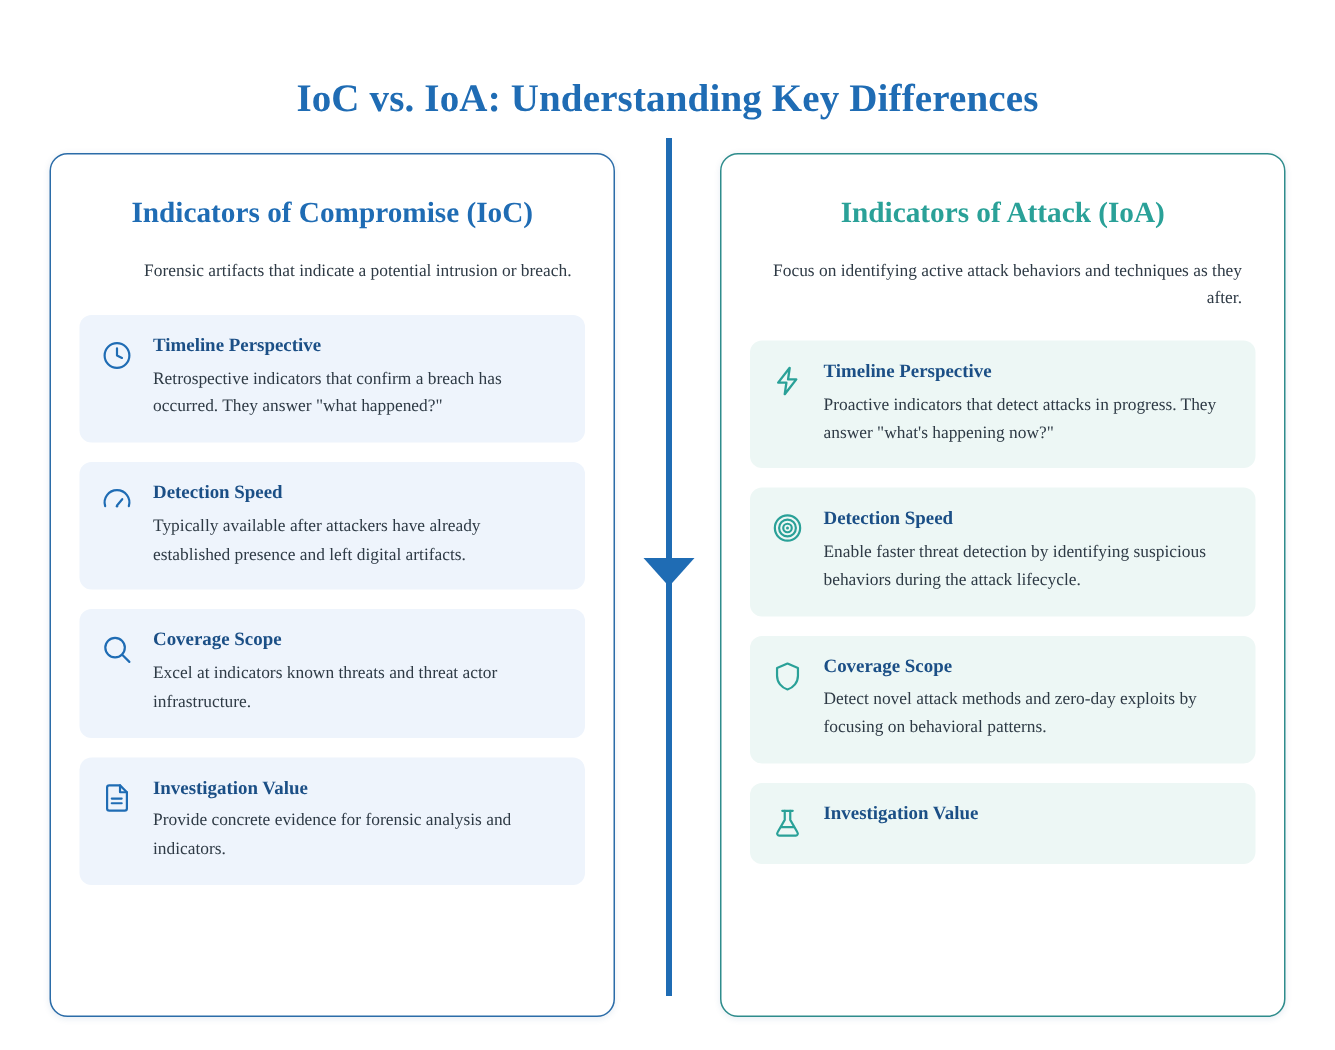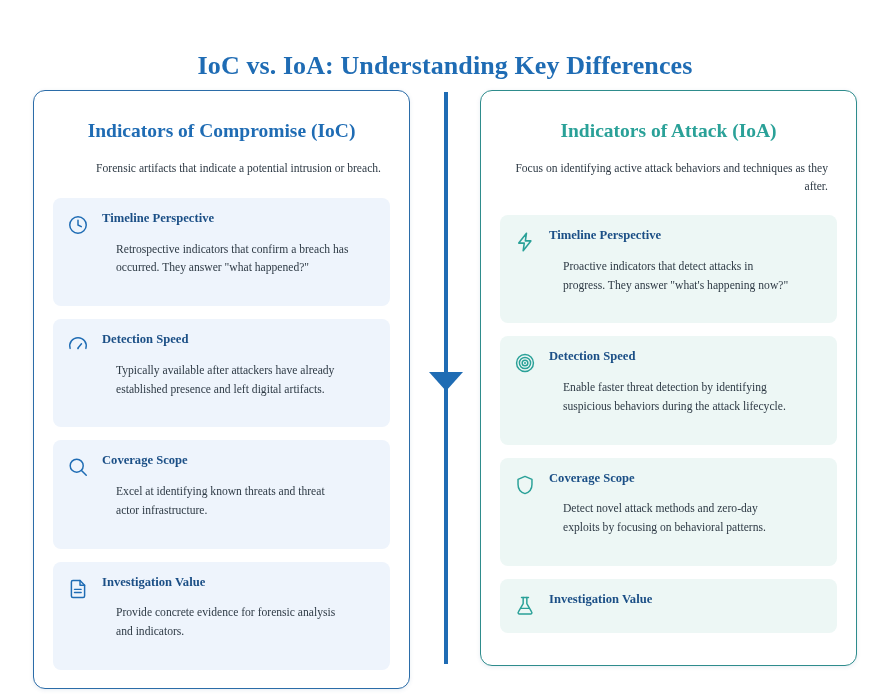--- a/index.html
+++ b/index.html
@@ -27,21 +27,21 @@
     font-size: 26px;
     font-weight: bold;
     letter-spacing: 0.1px;
     margin: 0;
     padding-top: 50px;
     line-height: 1.2;
   }
 
   .columns {
     position: absolute;
-    top: 90px;
+    top: 102px;
     left: 0;
     width: 890px;
     display: flex;
     justify-content: space-between;
     align-items: flex-start;
   }
 
   .card {
     width: 377px;
     min-height: 576px;
@@ -114,21 +114,21 @@
     font-weight: bold;
     color: #1b4f86;
     margin: 0 0 5px 0;
     line-height: 1.25;
   }
 
   .item-desc {
     font-size: 11.6px;
     color: #2e3a45;
     line-height: 1.62;
-    margin: 14px;
+    margin: 0;
   }
 
   .divider {
     position: absolute;
     top: 92px;
     left: 444px;
     width: 4px;
     height: 572px;
     background: #1f6cb4;
   }
@@ -187,21 +187,21 @@
 
         <div class="item">
           <span class="item-icon">
             <svg width="22" height="22" viewBox="0 0 24 24" fill="none" stroke="#1f6cb4" stroke-width="1.6" stroke-linecap="round" stroke-linejoin="round">
               <circle cx="10.6" cy="10.6" r="7.1"></circle>
               <line x1="15.8" y1="15.8" x2="21" y2="21"></line>
             </svg>
           </span>
           <div class="item-body">
             <p class="item-title">Coverage Scope</p>
-            <p class="item-desc">Excel at identifying known threats and threat actor infrastructure.</p>
+            <p class="item-desc">Excel at indicators known threats and threat actor infrastructure.</p>
           </div>
         </div>
 
         <div class="item">
           <span class="item-icon">
             <svg width="22" height="22" viewBox="0 0 24 24" fill="none" stroke="#1f6cb4" stroke-width="1.6" stroke-linecap="round" stroke-linejoin="round">
               <path d="M14.2 2.8 H6.4 A1.6 1.6 0 0 0 4.8 4.4 V19.6 A1.6 1.6 0 0 0 6.4 21.2 H17.6 A1.6 1.6 0 0 0 19.2 19.6 V7.8 Z"></path>
               <polyline points="14.2 2.8 14.2 7.8 19.2 7.8"></polyline>
               <line x1="8.2" y1="12.4" x2="15.4" y2="12.4"></line>
               <line x1="8.2" y1="15.8" x2="15.4" y2="15.8"></line>

